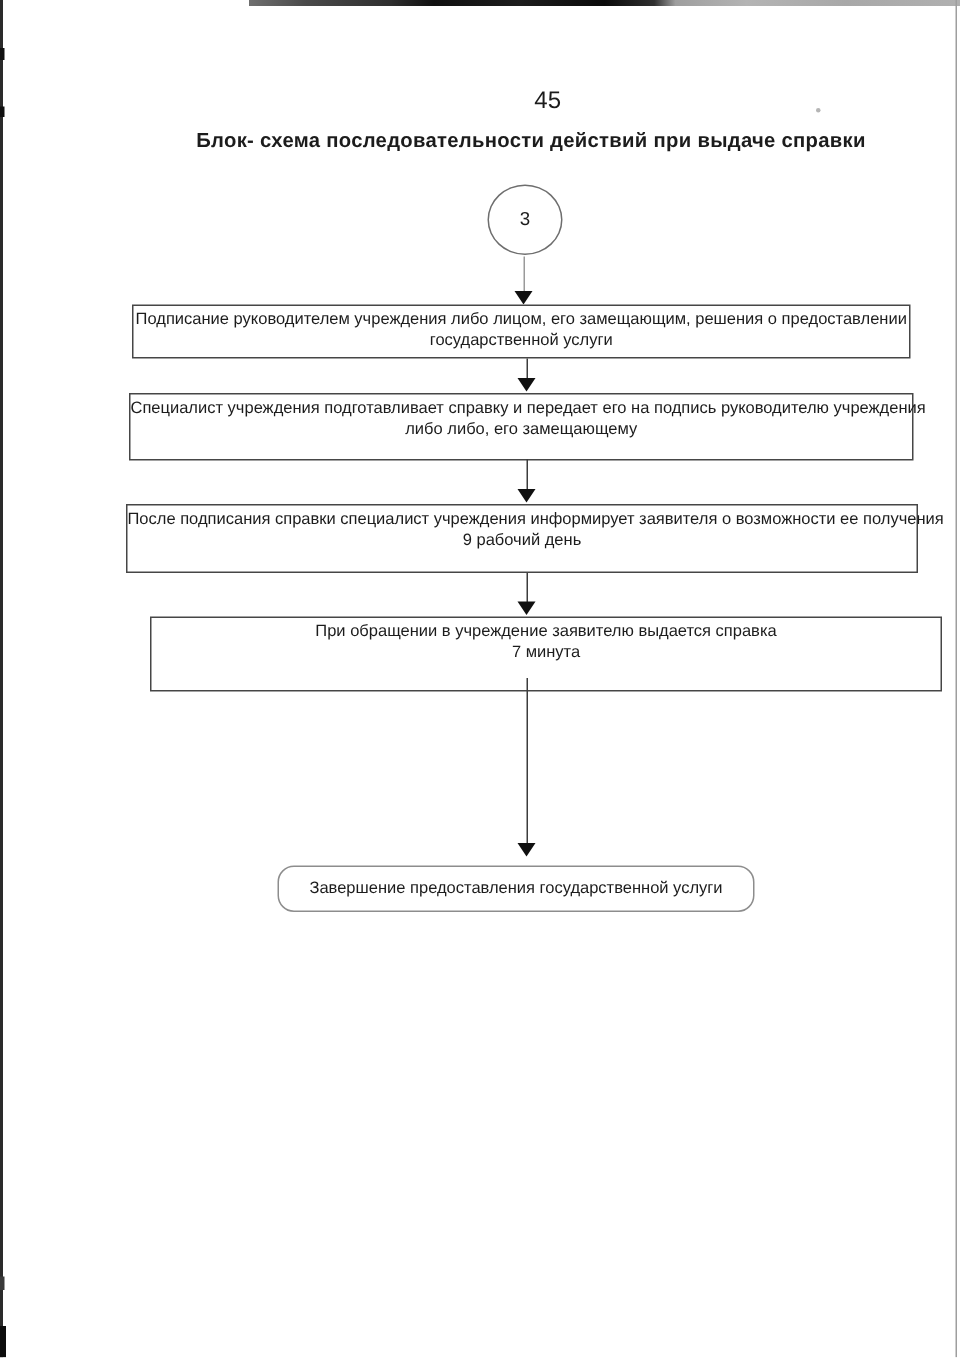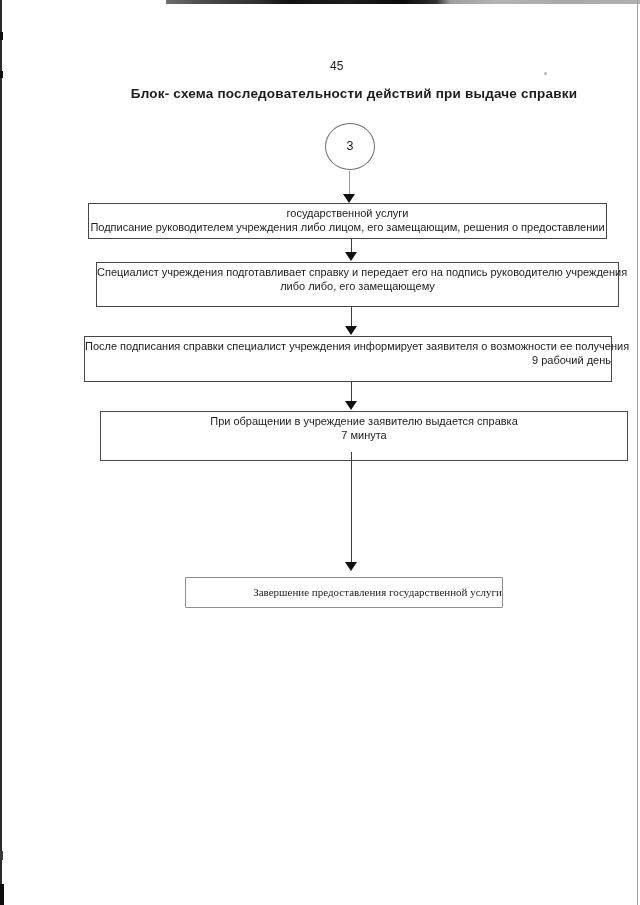--- a/index.html
+++ b/index.html
@@ -24,21 +24,21 @@
   }
   .scan-left-edge { left: 0; top: 0; width: 2px; height: 905px; background: #2a2a2a; }
   .edge-blob { left: 0; background: #101010; width: 3px; }
   .scan-right-edge { left: 637px; top: 0; width: 1px; height: 905px; background: #9e9e9e; }
   .corner-mark { left: 0; top: 884px; width: 4px; height: 21px; background: #0d0d0d; }
   .speck { left: 544px; top: 72px; width: 3px; height: 3px; background: #b5b5b5; border-radius: 50%; }
 
   
   .page-number {
     left: 330px; top: 59px; width: 44px;
-    text-align: left; font-size: 12px;
+    text-align: right; font-size: 16px;
   }
   .page-title {
     left: 64px; top: 86px; width: 580px;
     text-align: center; font-size: 13.5px; font-weight: bold;
     letter-spacing: 0.2px;
   }
 
   
   .connector-circle {
     left: 325px; top: 123px; width: 50px; height: 47px;
@@ -50,28 +50,28 @@
     border: 1px solid #464646;
     background: #ffffff;
     box-sizing: border-box;
     text-align: center;
     font-size: 11px;
     line-height: 13.5px;
     padding-top: 3px;
   }
   .pbox .box-line { white-space: nowrap; }
   .box1 { left: 88px; top: 203px; width: 519px; height: 36px; }
-  .box2 { left: 96px; top: 262px; width: 523px; height: 45px; }
-  .box3 { left: 84px; top: 336px; width: 528px; height: 46px; text-align: right; }
+  .box2 { left: 86px; top: 262px; width: 523px; height: 45px; }
+  .box3 { left: 84px; top: 336px; width: 528px; height: 46px; }
   .box4 { left: 100px; top: 411px; width: 528px; height: 50px; }
   .terminal-box {
     left: 185px; top: 577px; width: 318px; height: 31px;
-    border: 1px solid #8d8d8d; border-radius: 1px;
+    border: 1px solid #8d8d8d; border-radius: 11px;
     box-sizing: border-box; background: #ffffff;
-    text-align: right; font-size: 11px; line-height: 29px; font-family: Liberation Serif, serif;
+    text-align: center; font-size: 11px; line-height: 29px;
   }
 
   .vline { width: 1px; background: #3c3c3c; }
   .vline.light { background: #9a9a9a; }
   .arrow-head {
     width: 0; height: 0;
     border-left: 6.5px solid transparent;
     border-right: 6.5px solid transparent;
     border-top: 9px solid #101010;
   }
@@ -94,22 +94,22 @@
   <div class="abs page-title">Блок- схема последовательности действий при выдаче справки</div>
 
   <div class="abs connector-circle">
     <span>3</span>
   </div>
 
   <div class="abs vline light" style="left:349px;top:171px;height:23px;"></div>
   <div class="abs arrow-head" style="left:343px;top:194px;"></div>
 
   <div class="abs pbox box1">
+    <div class="box-line">Подписание руководителем учреждения либо лицом, его замещающим, решения о предоставлении</div>
     <div class="box-line">государственной услуги</div>
-    <div class="box-line">Подписание руководителем учреждения либо лицом, его замещающим, решения о предоставлении</div>
   </div>
 
   <div class="abs vline" style="left:351px;top:239px;height:14px;"></div>
   <div class="abs arrow-head" style="left:345px;top:252px;"></div>
 
   <div class="abs pbox box2">
     <div class="box-line">Специалист учреждения подготавливает справку и передает его на подпись руководителю учреждения</div>
     <div class="box-line">либо либо, его замещающему</div>
   </div>
 

